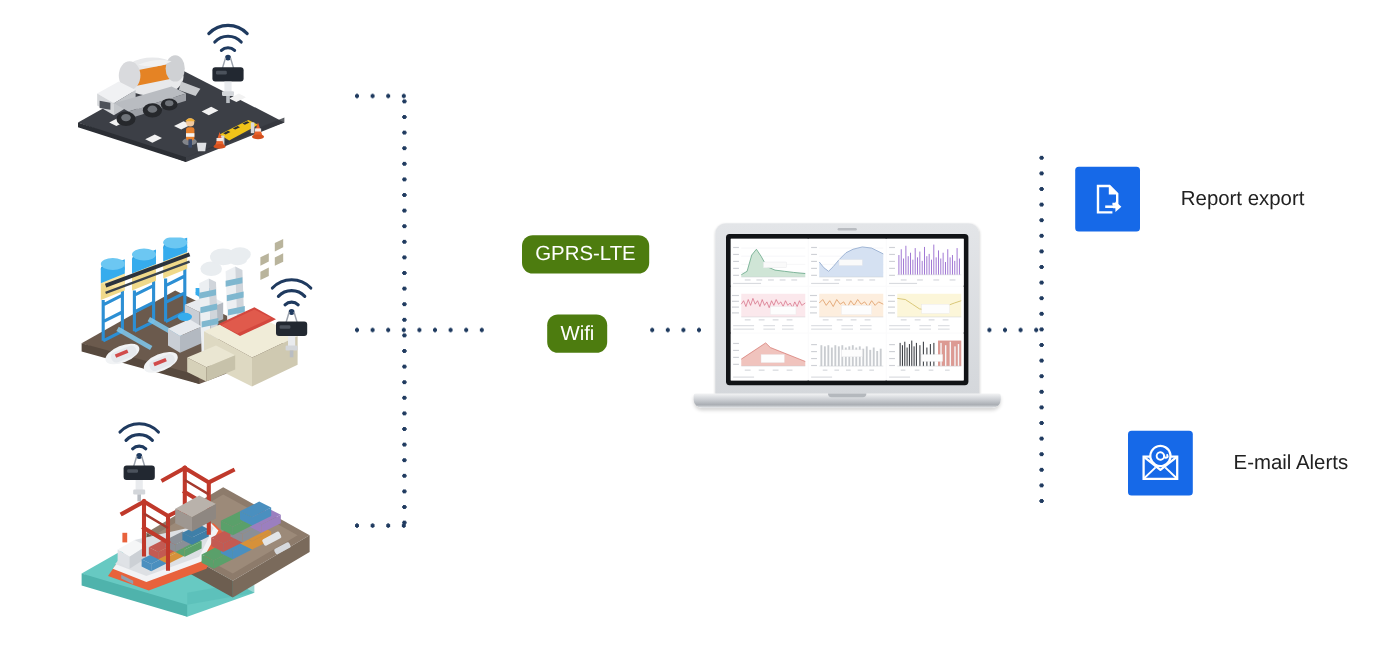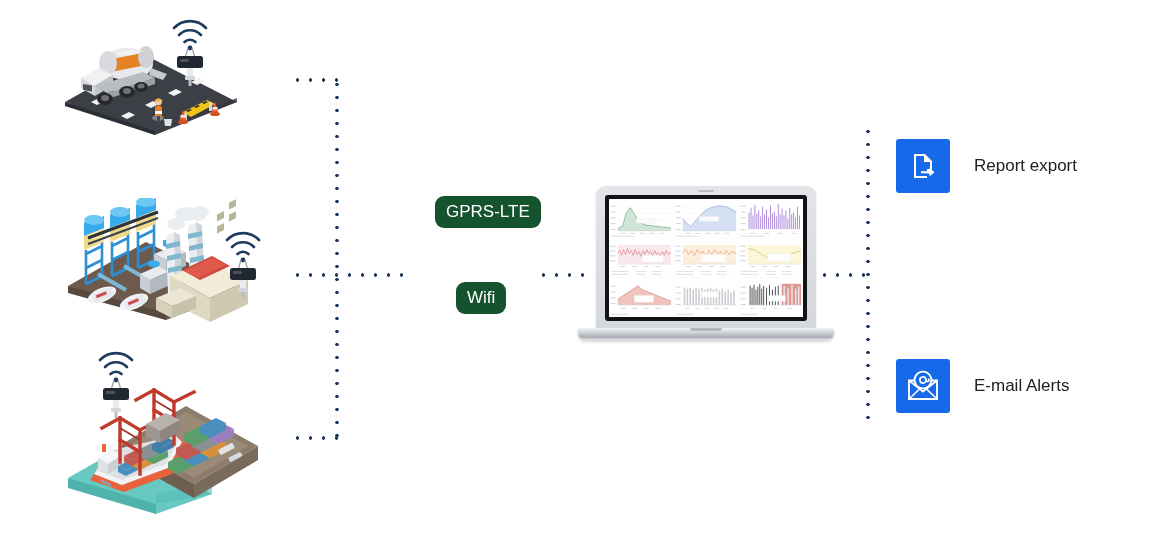--- a/index.html
+++ b/index.html
@@ -33,21 +33,21 @@
   .sensor{position:absolute;}
   .sensor svg{display:block;}
 
   
   .scene{position:absolute;}
   .scene svg{display:block;}
 
   
   .pill{
     position:absolute;
-    background:#14532d;
+    background:#4d7c0f;
     color:#ffffff;
     border-radius:9px;
     font-size:17px;
     line-height:1;
     padding:7px 11px 8px 11px;
     text-align:center;
     white-space:nowrap;
     font-family:"Liberation Sans", sans-serif;
   }
 
@@ -78,21 +78,21 @@
     position:absolute;left:0;top:142px;width:256px;height:12px;
     background:linear-gradient(180deg,#f2f3f4 0%,#c9ccd1 45%,#a9adb3 78%,#e8eaec 100%);
     border-radius:2px 2px 7px 7px;
     box-shadow:0 2px 3px rgba(0,0,0,0.16);
   }
   .notch{position:absolute;left:50%;top:0;margin-left:-16px;width:32px;height:3px;background:#b4b8bd;border-radius:0 0 4px 4px;}
 
   
   .outrow{position:absolute;display:flex;align-items:center;}
   .oicon{width:54px;height:54px;background:#1669e8;border-radius:3px;display:flex;align-items:center;justify-content:center;}
-  .olabel{margin-left:24px;font-size:17px;color:#212121;white-space:nowrap;}
+  .olabel{margin-left:34px;font-size:17px;color:#212121;white-space:nowrap;}
 </style>
 </head>
 <body>
 
 <div class="stage">
 
   <div class="scene" style="left:55px;top:30px;width:190px;height:105px;">
     <svg viewBox="0 0 190 105" width="190" height="105">
 
       <polygon points="10,72 92,26 182,72 100,105" fill="#3c3f46"></polygon>
@@ -469,21 +469,21 @@
     </svg>
   </div>
 
   <div class="dots-h" style="left:291px;top:78px;width:48px;"></div>
   <div class="dots-h" style="left:291px;top:436px;width:48px;"></div>
   <div class="dots-v" style="left:335px;top:78px;height:360px;"></div>
   <div class="dots-h" style="left:291px;top:273px;width:118px;"></div>
   <div class="dots-h" style="left:537px;top:273px;width:56px;"></div>
 
   <div class="pill" style="left:435px;top:196px;">GPRS-LTE</div>
-  <div class="pill" style="left:456px;top:262px;margin-top:20px;">Wifi</div>
+  <div class="pill" style="left:456px;top:262px;">Wifi</div>
 
   <div class="laptop">
     <div class="lid">
       <div class="cam"></div>
       <div class="screen">
         <div class="dash">
 
           <div class="card">
             <svg viewBox="0 0 66 40" preserveAspectRatio="none">
               <rect width="66" height="40" fill="#fff"></rect>
@@ -812,21 +812,21 @@
         <path d="M6,3 h11 l7,7 v10 h-5 v-2 h3 v-7 h-6 v-6 h-8 v20 h11 v2 h-13 Z" fill="#ffffff"></path>
         <path d="M18,5.2 v4.6 h4.6 Z" fill="#ffffff"></path>
         <rect x="13" y="20.2" width="10" height="2.1" fill="#ffffff"></rect>
         <path d="M21.5,17 l5,4.3 l-5,4.3 v-3 h-2 v-2.6 h2 Z" fill="#ffffff"></path>
       </svg>
     </span>
     <span class="olabel">Report export</span>
   </div>
 
 
-  <div class="outrow" style="left:896px;top:359px;justify-content:center;">
+  <div class="outrow" style="left:940px;top:359px;justify-content:center;">
     <span class="oicon">
       <svg width="34" height="32" viewBox="0 0 34 32">
         <path d="M3,10.5 h28 v18.5 h-28 Z" fill="none" stroke="#ffffff" stroke-width="1.9"></path>
         <path d="M3,10.5 L17,21.5 L31,10.5" fill="none" stroke="#ffffff" stroke-width="1.9" stroke-linejoin="round"></path>
         <path d="M3,29 L13,19.5 M31,29 L21,19.5" fill="none" stroke="#ffffff" stroke-width="1.6"></path>
         <g transform="translate(17,10) rotate(-15)">
           <circle cx="0" cy="0" r="8.4" fill="#1669e8" stroke="#ffffff" stroke-width="1.9"></circle>
           <circle cx="0" cy="0" r="3.1" fill="none" stroke="#ffffff" stroke-width="1.6"></circle>
           <path d="M3.1,0 v2.2 a2.6,2.6 0 0 0 2.6,0 v-2.2" fill="none" stroke="#ffffff" stroke-width="1.6"></path>
         </g>

